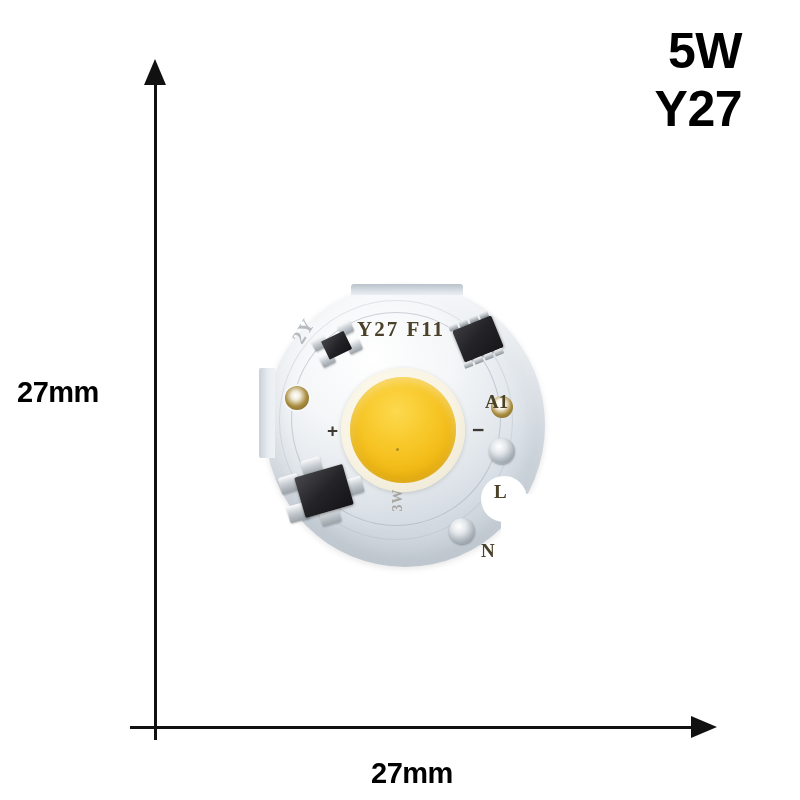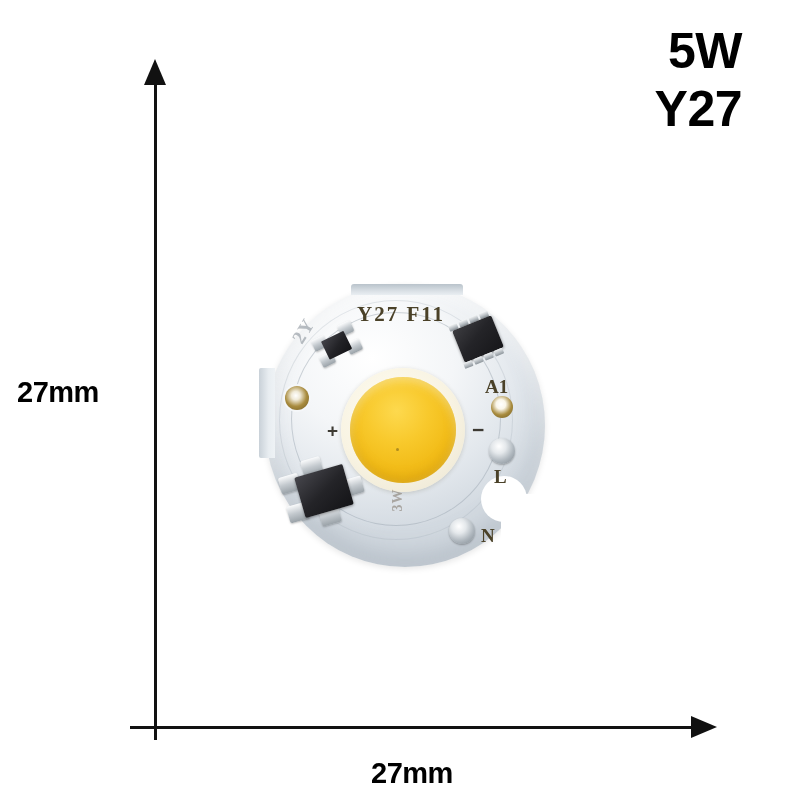--- a/index.html
+++ b/index.html
@@ -319,20 +319,21 @@
   #solder-l { left: 236px; top: 158px; width: 26px; height: 26px; }
   #solder-n { left: 196px; top: 238px; width: 26px; height: 26px; }
 
   
   .silk {
     position: absolute;
     font-family: "Liberation Serif", serif;
     font-weight: bold;
     color: #4a4128;
     white-space: nowrap;
+    margin-top: 15px;
   }
   #silk-model-code {
     left: 104px;
     top: 22px;
     font-size: 21px;
     letter-spacing: 2px;
   }
   #silk-label-a1 { left: 232px; top: 96px; font-size: 19px; }
   #silk-label-l  { left: 241px; top: 186px; font-size: 19px; }
   #silk-label-n  { left: 228px; top: 245px; font-size: 19px; }

